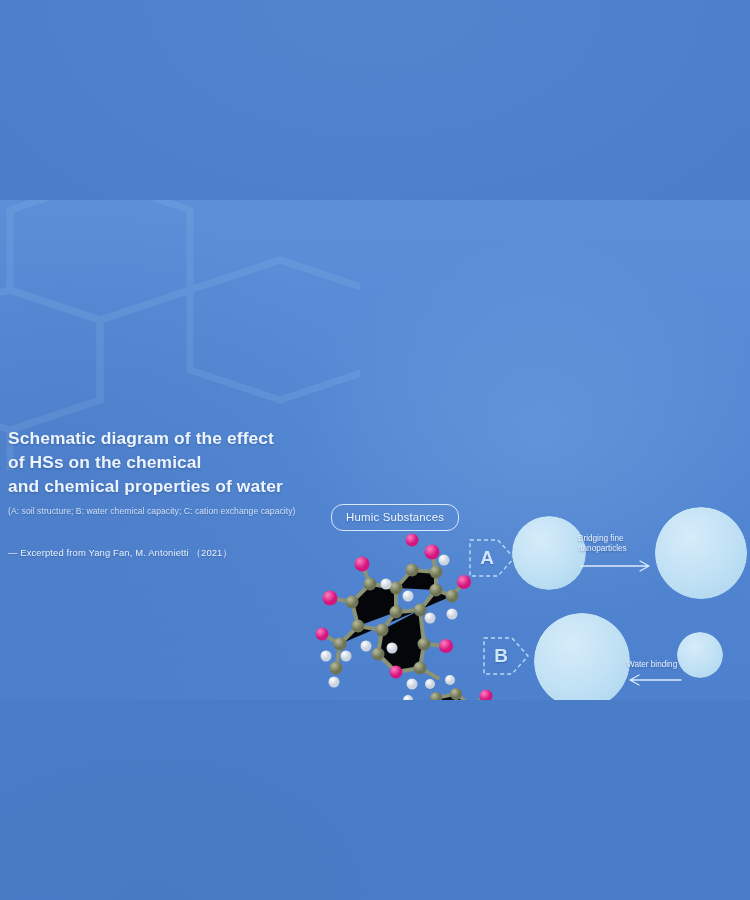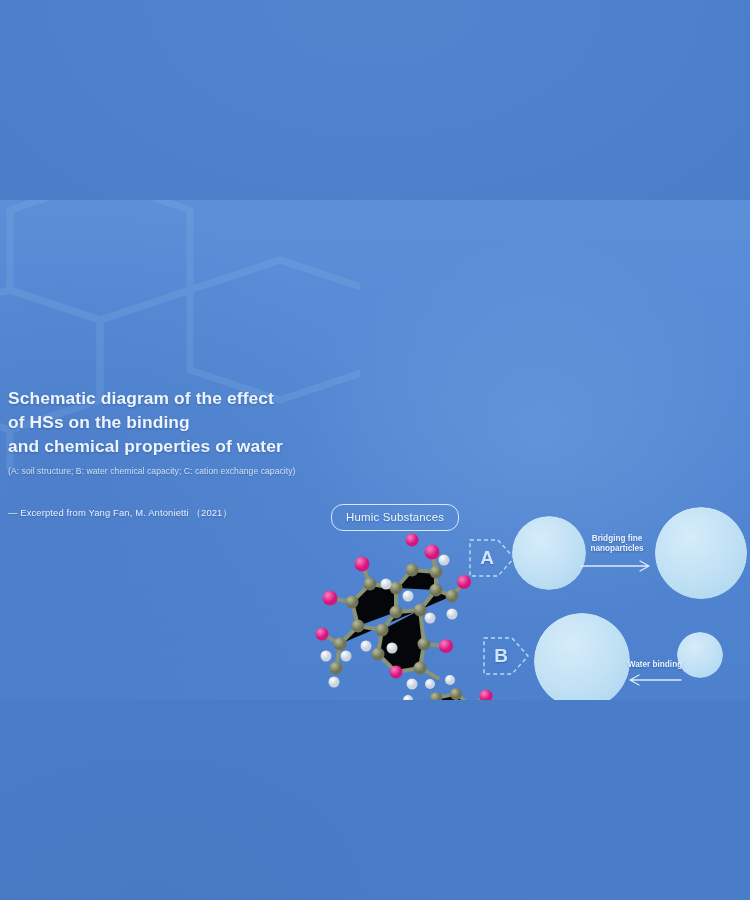--- a/index.html
+++ b/index.html
@@ -41,20 +41,21 @@
   }
 
   
   .textblock{
     position:absolute; left:8px; top:186px; width:330px;
   }
   .headline{
     color:#eef4fc; font-size:17.4px; font-weight:bold; line-height:1.39;
     letter-spacing:.1px;
     text-shadow:0 1px 2px rgba(20,55,110,.35);
+    margin-top:40px;
   }
   .subcaption{
     margin-top:7px;
     color:#cfe0f4; font-size:8.6px; line-height:1.35; letter-spacing:.05px;
     text-shadow:0 1px 1px rgba(20,55,110,.3);
   }
   .citation{
     margin-top:30px;
     color:#eaf2fb; font-size:9.4px; font-weight:normal; letter-spacing:.15px;
     text-shadow:0 1px 1px rgba(20,55,110,.3);
@@ -93,22 +94,22 @@
     background:radial-gradient(circle at 38% 32%, #d6ecf9 0%, #bfe0f4 55%, #a9d4ee 100%);
   }
   #circ-a1{ left:512px; top:316px; width:74px; height:74px; }
   #circ-a2{ left:655px; top:307px; width:92px; height:92px; }
   #circ-b1{ left:534px; top:413px; width:96px; height:96px; }
   #circ-b2{ left:677px; top:432px; width:46px; height:46px; }
 
   
   .conn{ position:absolute; }
   .conn .lbl{
-    color:#eaf4ff; font-size:8.2px; line-height:1.25; font-weight:bold;
-    text-align:center; white-space:nowrap;
+    color:#eaf4ff; font-size:8.2px; line-height:1.25; font-weight:normal;
+    text-align:left; white-space:nowrap;
     text-shadow:0 1px 2px rgba(20,55,110,.45);
   }
   #conn-a{ left:578px; top:334px; width:78px; }
   #conn-a .arrow{ margin-top:5px; }
   #conn-b{ left:627px; top:460px; width:56px; }
   #conn-b .arrow{ margin-top:4px; }
 </style>
 </head>
 <body>
 
@@ -123,21 +124,21 @@
         <polygon points="250,120 340,90 430,120 430,200 340,230 250,200"></polygon>
         <polygon points="-20,140 70,120 160,150 160,230 70,260 -20,230"></polygon>
         <line x1="160" y1="150" x2="160" y2="230"></line>
         <line x1="70" y1="260" x2="70" y2="300"></line>
       </g>
     </svg>
 
     <div class="textblock">
       <div class="headline">
         <div>Schematic diagram of the effect</div>
-        <div>of HSs on the binding</div>
+        <div>of HSs on the chemical</div>
         <div>and chemical properties of water</div>
       </div>
       <div class="subcaption">(A: soil structure; B: water chemical capacity; C: cation exchange capacity)</div>
       <div class="citation">— Excerpted from Yang Fan, M. Antonietti （2021）</div>
     </div>
 
     <div class="pill">Humic Substances</div>
 
     <svg class="mol" id="mol-top" viewBox="0 0 190 170">
       <defs>

